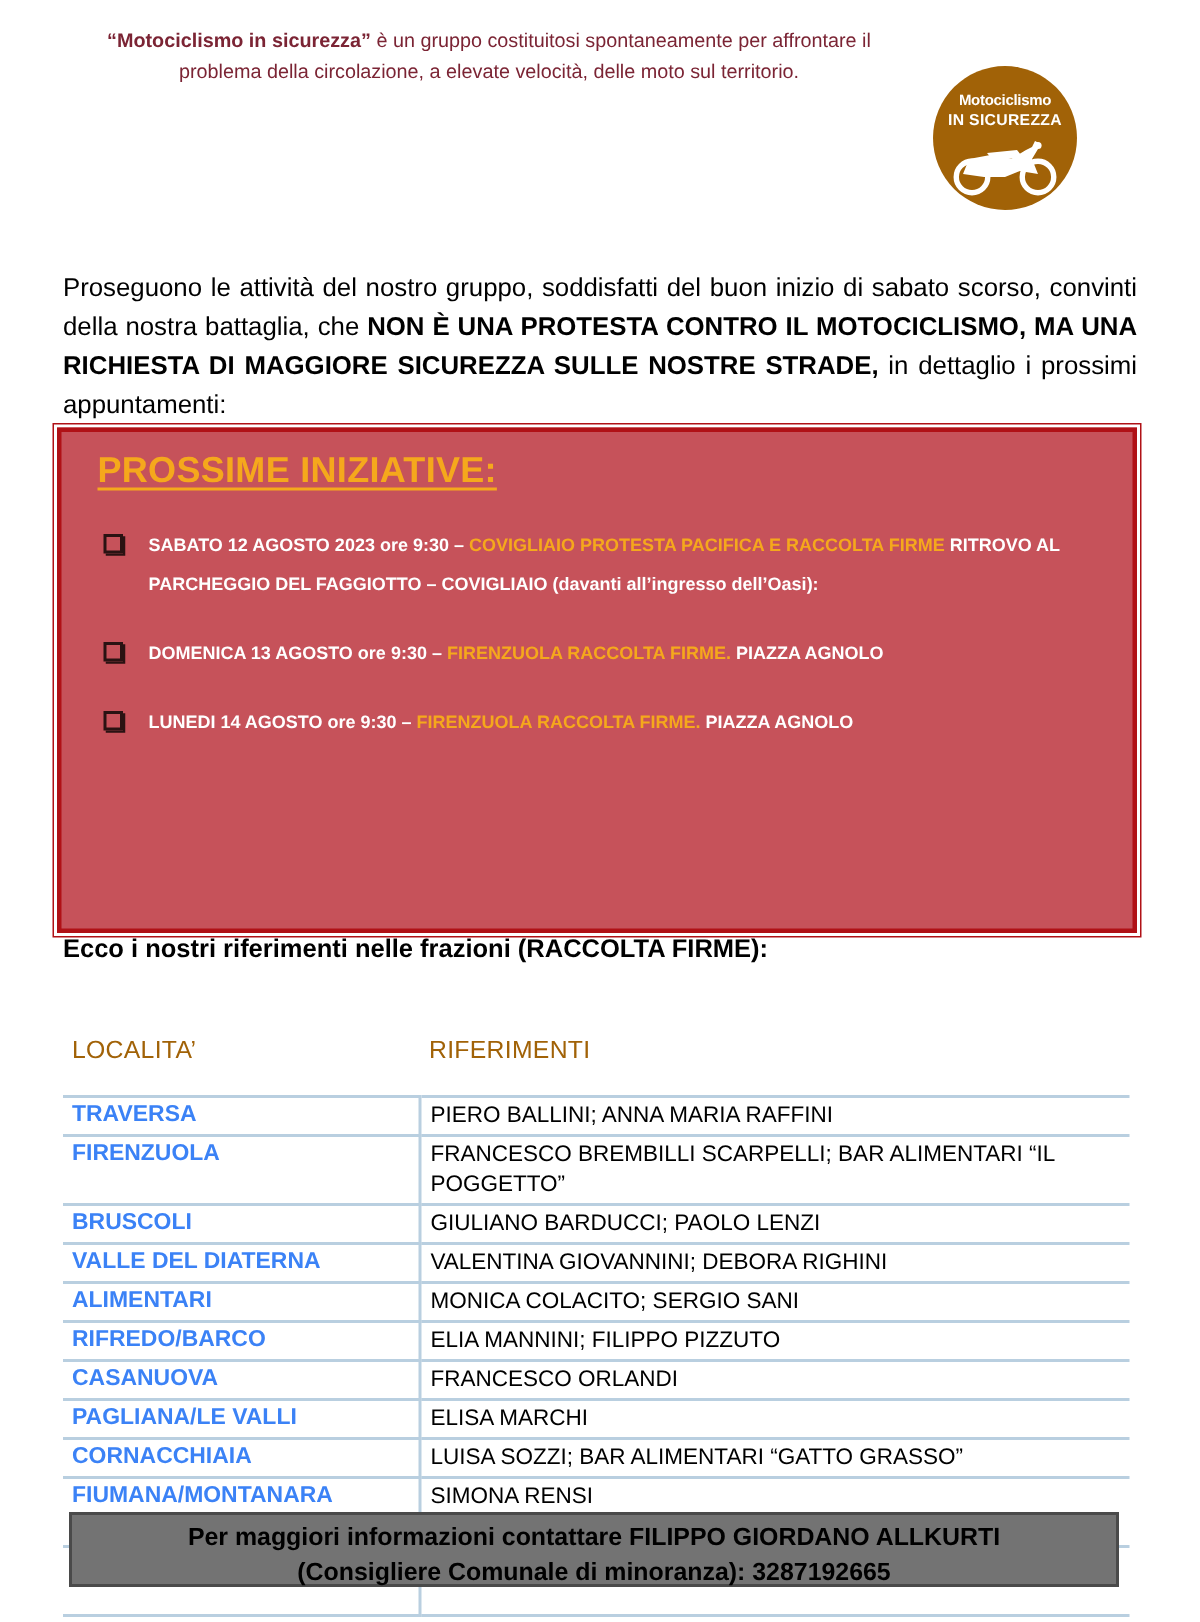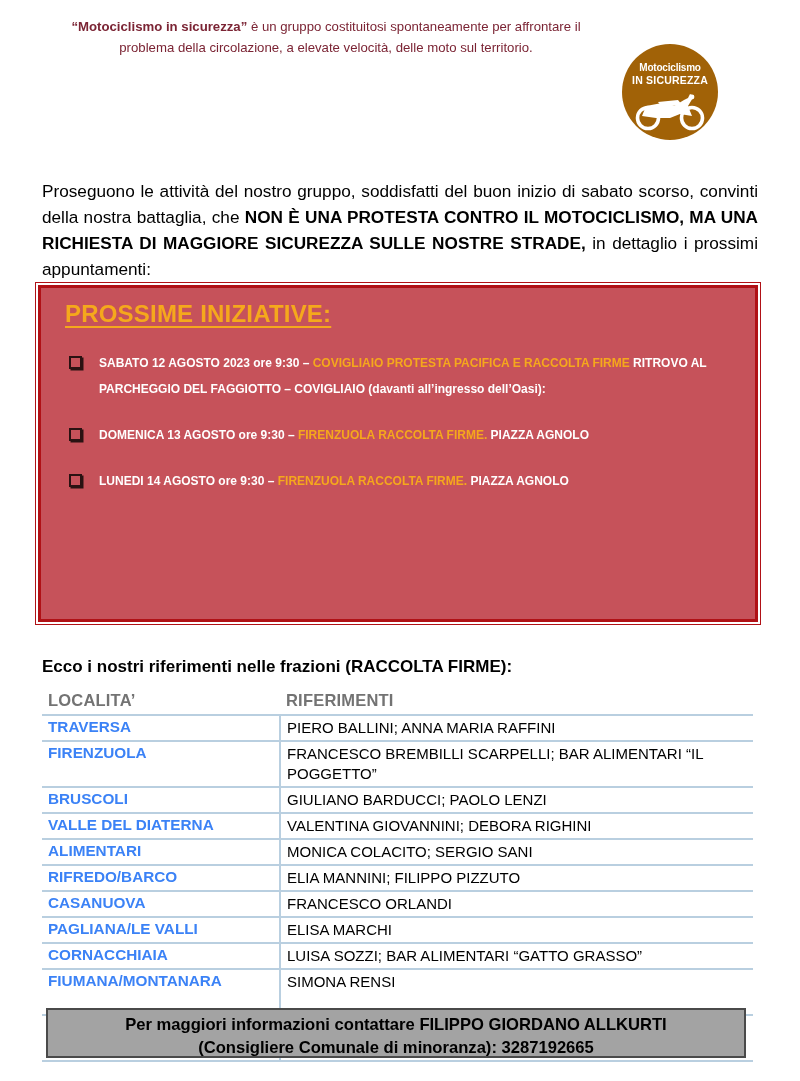--- a/index.html
+++ b/index.html
@@ -132,45 +132,45 @@
     border: 2px solid #2a1212;
     background: #c6525a;
     box-shadow: 1.5px 1.5px 0 #2a1212;
   }
   .hl { color: #f5a81c; }
 
   
   .table-intro {
     position: absolute;
     left: 42px;
-    top: 657px;
+    top: 623px;
     font-size: 17px;
     font-weight: bold;
     color: #000000;
   }
   .ref-table {
     position: absolute;
     left: 42px;
     top: 689px;
     width: 711px;
     border-collapse: collapse;
     table-layout: fixed;
   }
   .ref-table th, .ref-table td {
     text-align: left;
     vertical-align: top;
     padding: 2px 0 2px 6px;
     border-bottom: 2px solid #b9cfe0;
   }
   .ref-table th {
-    color: #737373;
+    color: #a16207;
     font-size: 16.5px;
-    font-weight: bold;
+    font-weight: normal;
     letter-spacing: 0.2px;
-    padding-bottom: 4px;
+    padding-bottom: 20px;
   }
   .ref-table td.loc {
     font-size: 15.3px;
     font-weight: bold;
     color: #3b82f6;
     border-right: 2px solid #b9cfe0;
     white-space: nowrap;
   }
   .ref-table td.ref {
     font-size: 15px;
@@ -184,21 +184,21 @@
 
   
   .footer-box {
     position: absolute;
     left: 46px;
     top: 1008px;
     width: 700px;
     height: 50px;
     border: 2px solid #4a4a4a;
     box-sizing: border-box;
-    background: #a3a3a3;
+    background: #737373;
     text-align: center;
     padding-top: 3px;
   }
   .footer-line {
     font-size: 16.6px;
     font-weight: bold;
     color: #000000;
     line-height: 23px;
   }
 </style>

